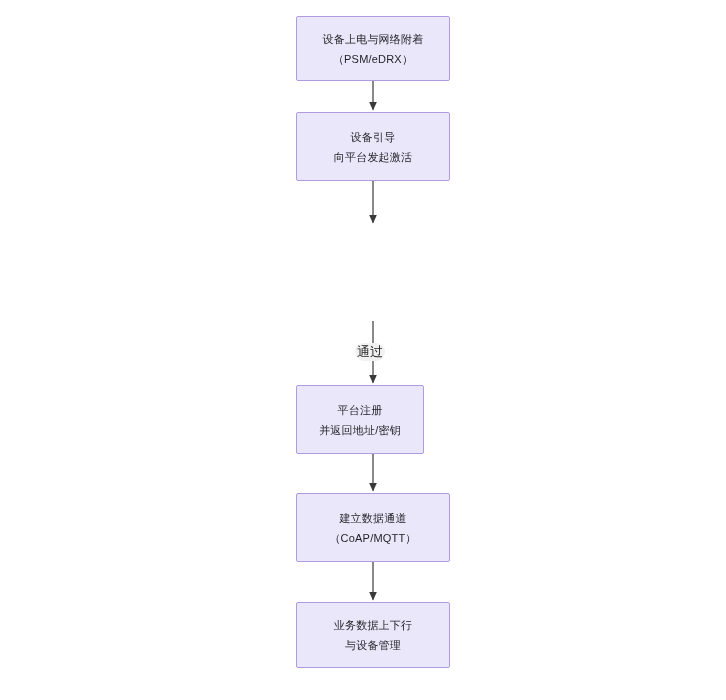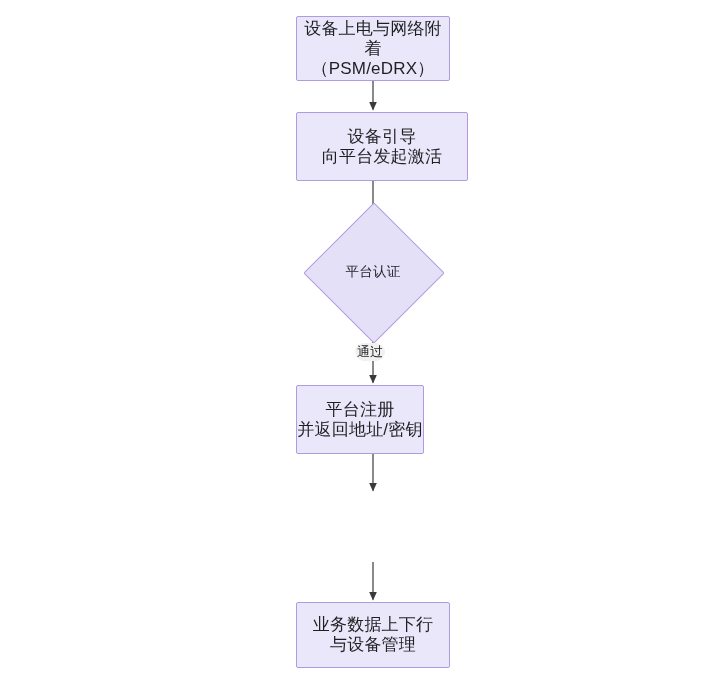--- a/index.html
+++ b/index.html
@@ -36,21 +36,21 @@
     align-items: center;
     justify-content: center;
     text-align: center;
   }
   .node-process {
     background: #eae7fb;
     border: 1.3px solid #b09ae0;
     border-radius: 2px;
   }
   .node-label {
-    font-size: 17px;
+    font-size: 11px;
     line-height: 20px;
     color: #1f1f22;
     white-space: pre-line;
     letter-spacing: 0.2px;
   }
   .node-decision {
     width: 98px;
     height: 98px;
     background: #e4e0f8;
     border: 1.3px solid #b09ae0;
@@ -103,36 +103,36 @@
     <line x1="373" y1="321" x2="373" y2="382.5" stroke="#3a3a3a" stroke-width="1.2" marker-end="url(#arrowhead)"></line>
     <line x1="373" y1="454" x2="373" y2="490.5" stroke="#3a3a3a" stroke-width="1.2" marker-end="url(#arrowhead)"></line>
     <line x1="373" y1="562" x2="373" y2="599.5" stroke="#3a3a3a" stroke-width="1.2" marker-end="url(#arrowhead)"></line>
   </svg>
 
   <div class="node node-process" style="left:296px; top:16px; width:154px; height:65px;">
     <span class="node-label">设备上电与网络附着
 （PSM/eDRX）</span>
   </div>
 
-  <div class="node node-process" style="left:296px; top:112px; width:172px; height:69px;">
+  <div class="node node-process" style="left:296px; top:112px; width:154px; height:69px;">
     <span class="node-label">设备引导
 向平台发起激活</span>
   </div>
 
-  <div class="decision-wrap" style="left:324px; top:223px;">
-    <div class="node-decision"></div>
-    <div class="decision-text">平台认证</div>
-  </div>
 
   <div class="edge-label" style="left:355px; top:343px;">通过</div>
 
   <div class="node node-process" style="left:296px; top:385px; width:128px; height:69px;">
     <span class="node-label">平台注册
 并返回地址/密钥</span>
   </div>
 
+  <div class="node node-process" style="left:296px; top:493px; width:154px; height:69px;">
+    <span class="node-label">建立数据通道
+（CoAP/MQTT）</span>
+  </div>
 
   <div class="node node-process" style="left:296px; top:602px; width:154px; height:66px;align-items:center;">
     <span class="node-label">业务数据上下行
 与设备管理</span>
   </div>
 
 </div>
 
 </body></html>

